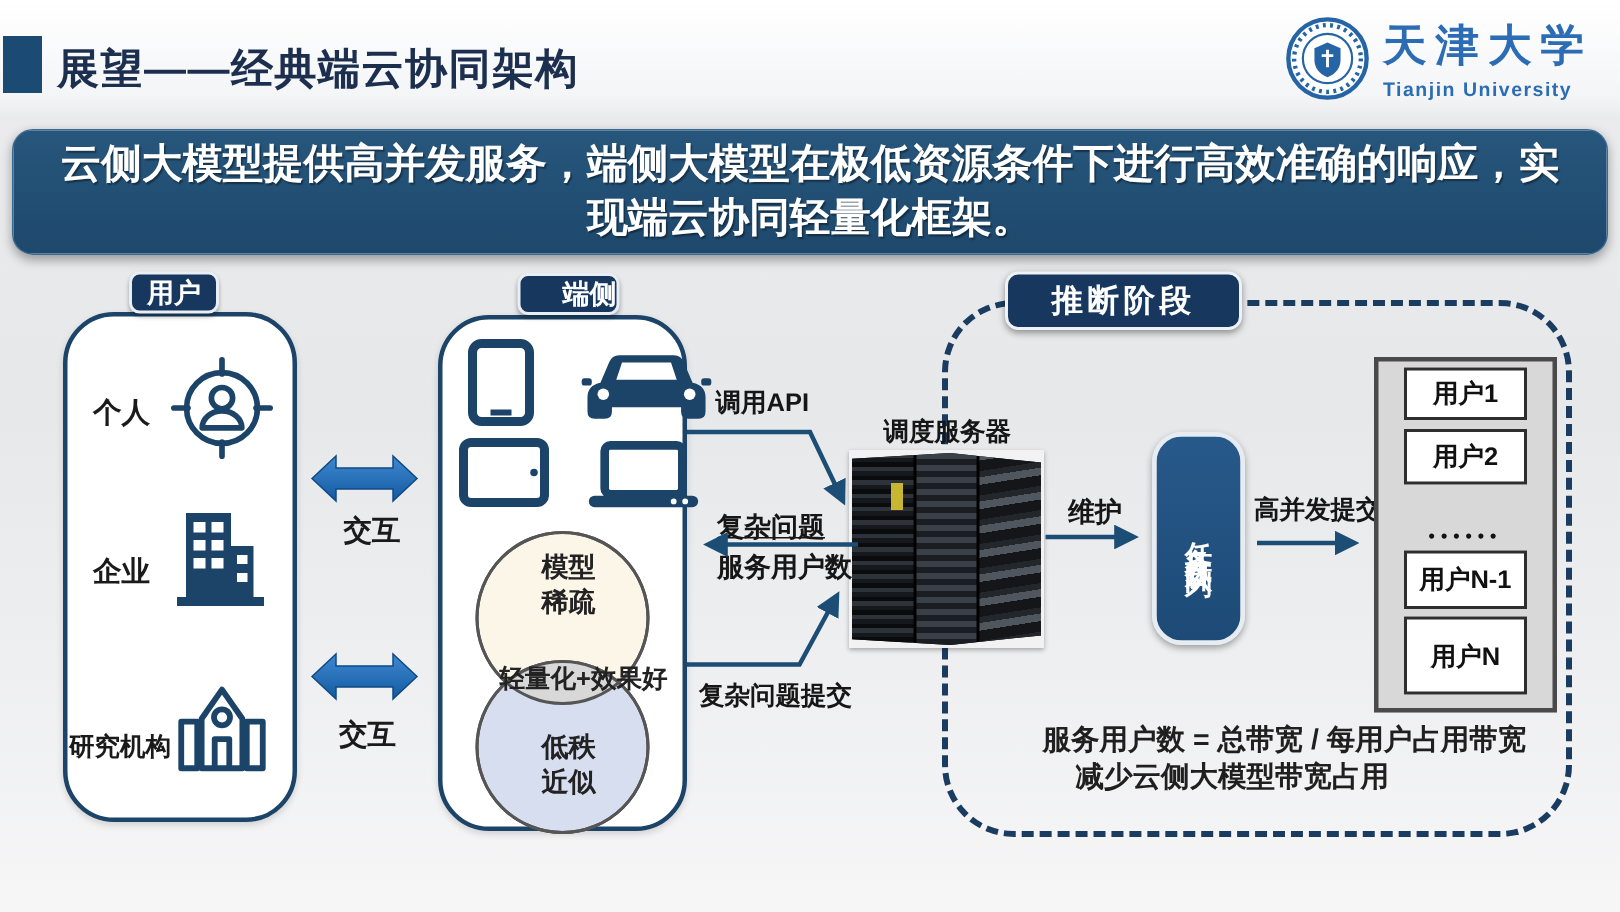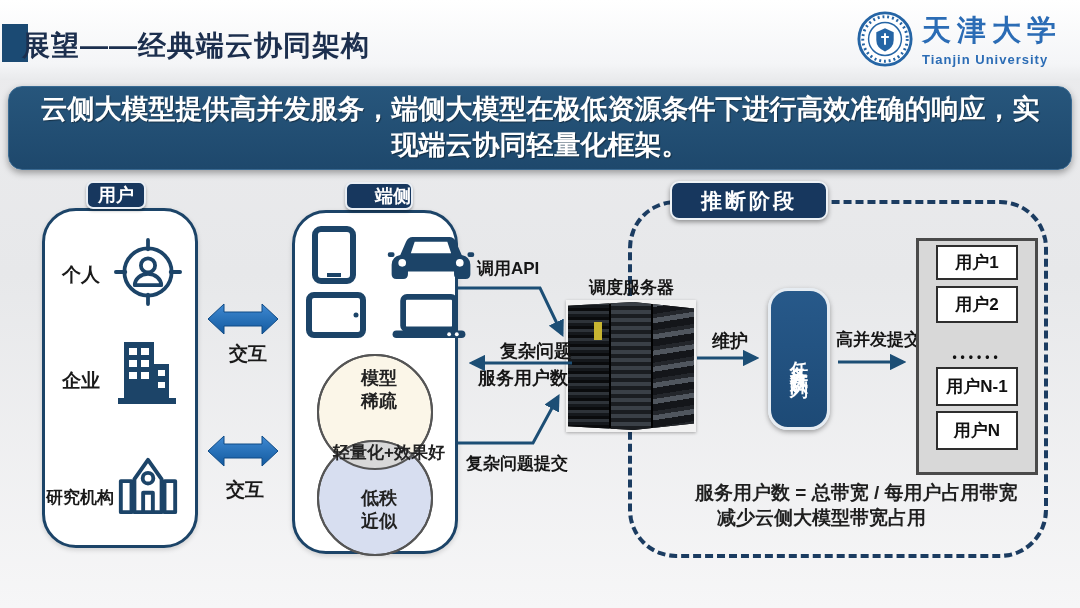--- a/index.html
+++ b/index.html
@@ -5,21 +5,21 @@
   * { margin:0; padding:0; box-sizing:border-box; }
   html,body { width:1080px; height:608px; }
   body { font-family:"Liberation Sans", sans-serif; }
   .slide { position:relative; width:1080px; height:608px; overflow:hidden;
            background:linear-gradient(180deg,#ececee 0%,#e7e8ea 45%,#f6f6f7 100%); }
 
   
   .header { position:absolute; left:0; top:0; width:1080px; height:80px;
             background:linear-gradient(180deg,#ffffff 0%,#f4f5f7 80%,#e9eaec 100%); }
   .title-square { position:absolute; left:2px; top:24px; width:26px; height:38px; background:#1b4a73; }
-  .page-title { position:absolute; left:22px; top:27px; font-size:28px; font-weight:800;
+  .page-title { position:absolute; left:38px; top:27px; font-size:28px; font-weight:800;
                 color:#1c2f4e; letter-spacing:1px; }
   .logo { position:absolute; right:18px; top:10px; display:flex; align-items:center; gap:8px; }
   .logo-cn { font-size:29px; font-weight:800; color:#2b6cb5; letter-spacing:6px; font-family:"Liberation Serif", serif; }
   .logo-en { font-size:13px; font-weight:700; color:#2b6cb5; letter-spacing:1px; margin-top:1px; }
 
   
   .banner { position:absolute; left:8px; top:86px; width:1064px; height:84px;
             background:linear-gradient(180deg,#27567c 0%,#1e486c 100%);
             border:1px solid #3a6a92; border-radius:14px;
             box-shadow:0 3px 7px rgba(0,0,0,.35); text-align:center; padding-top:4px; }
@@ -47,21 +47,21 @@
   
   .venn-wrap { position:absolute; left:305px; top:352px; width:140px; height:206px; z-index:2; }
   .venn-label { position:absolute; font-weight:800; color:#222; text-align:right; z-index:3; }
   .venn-top    { left:353px; top:367px; width:44px; font-size:18px; line-height:23px; }
   .venn-mid    { left:305px; top:441px; width:140px; font-size:17px; }
   .venn-bottom { left:353px; top:487px; width:44px; font-size:18px; line-height:23px; }
 
   
   .flabel { position:absolute; font-weight:800; color:#161616; z-index:4; }
   .call-api   { left:477px; top:257px; font-size:17px; }
-  .result1    { left:500px; top:339px; font-size:18px; }
+  .result1    { left:478px; top:339px; font-size:18px;text-decoration:underline; }
   .result2    { left:478px; top:366px; font-size:18px; }
   .submit     { left:466px; top:452px; font-size:17px; }
   .maintain   { left:712px; top:329px; font-size:18px; }
   .highcc     { left:836px; top:328px; font-size:17px; }
   .server-label { left:589px; top:276px; font-size:17px; }
 
   
   .dashed-box { position:absolute; left:628px; top:200px; width:420px; height:358px;
                 border:4px dashed #1b3c61; border-radius:48px; z-index:1; }
   .stage-badge { position:absolute; left:670px; top:181px; width:158px; height:39px;
@@ -89,21 +89,21 @@
 
   
   .ulist { position:absolute; left:916px; top:238px; width:122px; height:237px;
            background:#d8d8d8; border:3px solid #4a4a4a; z-index:4;
            display:flex; flex-direction:column; padding:4px 17px; }
   .ucell { background:#fff; border:2px solid #2e2e2e; display:flex; align-items:center;
            justify-content:center; font-size:17px; font-weight:800; color:#111; flex:0 0 auto; }
   .c1 { height:35px; } .c2 { height:37px; margin-top:6px; }
   .udots { height:44px; display:flex; align-items:flex-end; justify-content:center;
            font-size:12px; font-weight:900; letter-spacing:4px; color:#111; padding-bottom:3px; }
-  .c3 { height:39px; } .c4 { height:39px; margin-top:5px; }
+  .c3 { height:39px; } .c4 { height:52px; margin-top:5px; }
 
   .note { position:absolute; font-size:19px; font-weight:800; color:#1f1f1f; z-index:4; }
   .note1 { left:695px; top:480px; }
   .note2 { left:717px; top:505px; }
 
   svg.overlay { position:absolute; left:0; top:0; width:1080px; height:608px; z-index:5; pointer-events:none; }
 </style>
 </head>
 <body>
 

